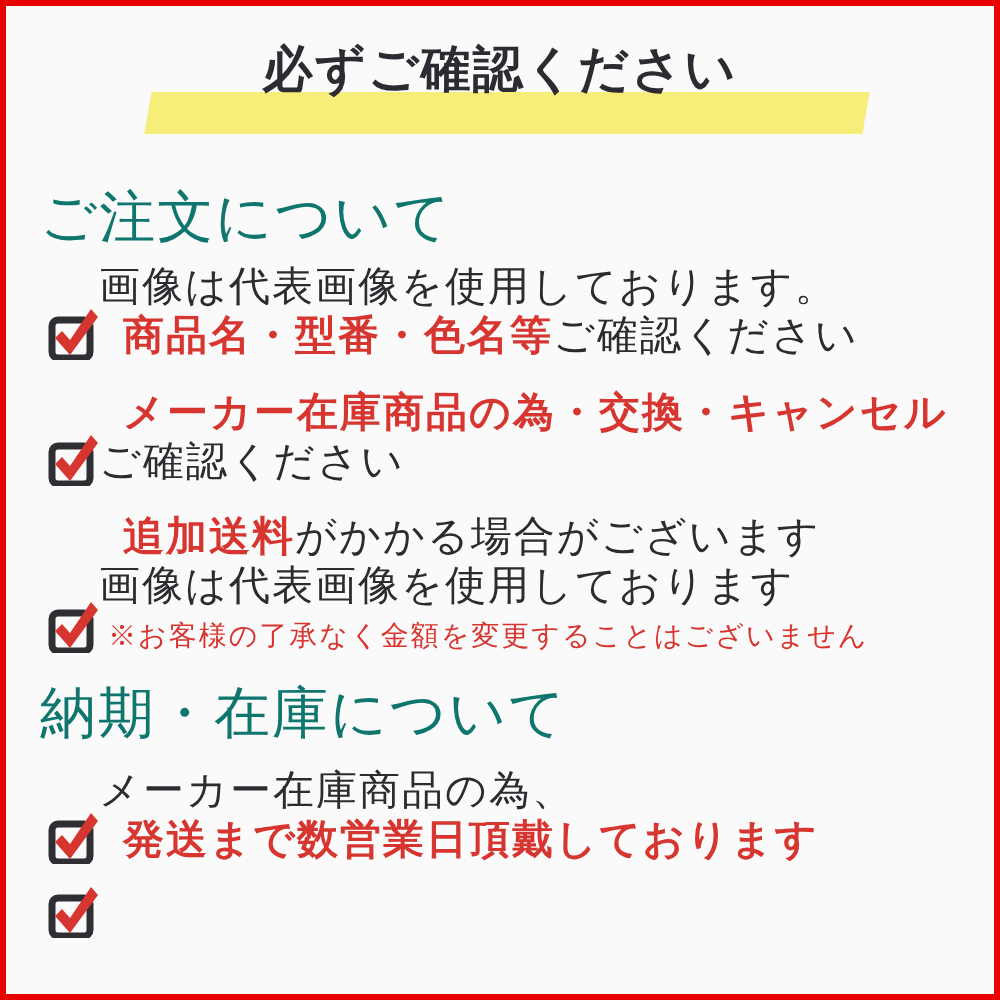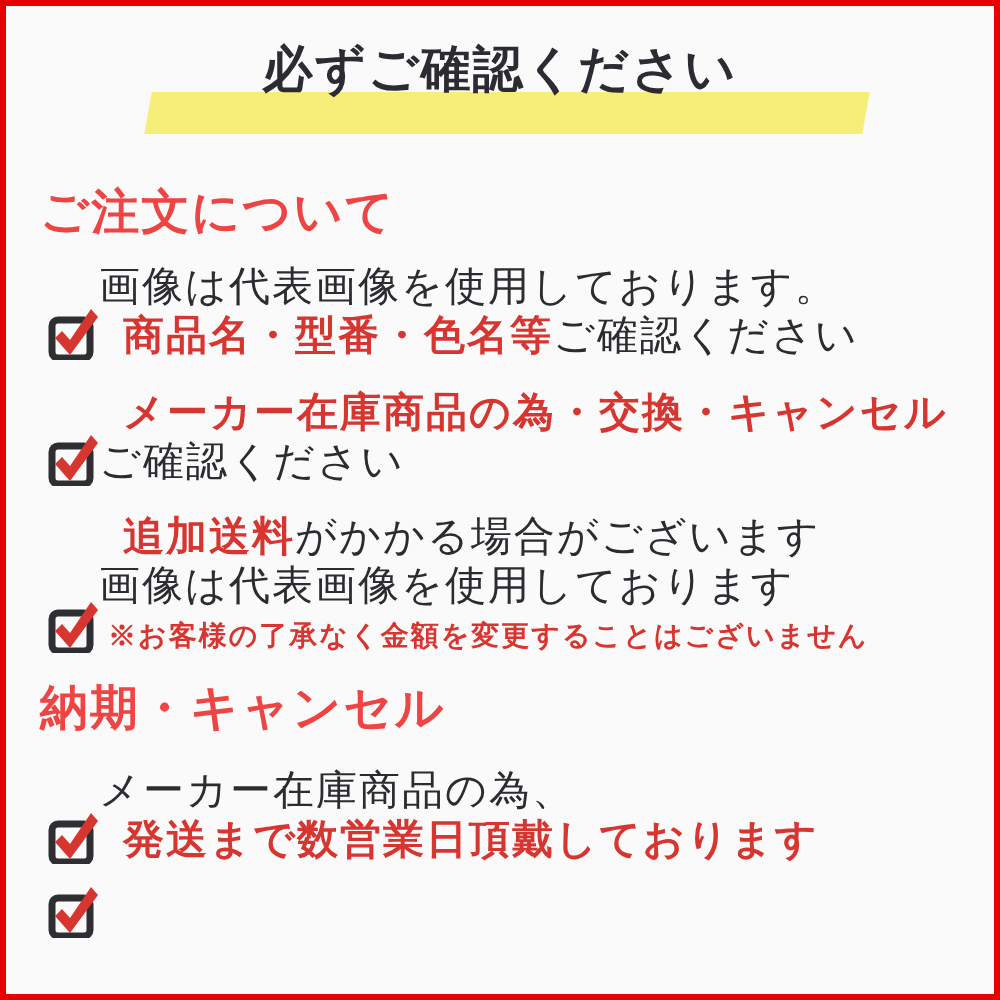--- a/index.html
+++ b/index.html
@@ -33,24 +33,24 @@
     font-weight: 700;
     letter-spacing: 2px;
     color: #2b2b31;
     z-index: 1;
     white-space: nowrap;
   }
   
   .section-heading {
     position: absolute;
     left: 40px;
-    font-size: 48px;
-    font-weight: 700;
+    font-size: 56px;
+    font-weight: 400;
     letter-spacing: 2px;
-    color: #ef4444;
+    color: #0f766e;
     white-space: nowrap;
   }
   #heading-order { top: 180px; }
   #heading-stock { top: 676px; }
   
   .check-item {
     position: absolute;
     left: 46px;
     display: flex;
     align-items: flex-end;
@@ -69,21 +69,21 @@
     white-space: nowrap;
   }
   .red { color: #d7352f; font-weight: 700; margin-left: 24px; }
   .note {
     font-size: 28px;
     letter-spacing: 2px;
     line-height: 34px;
     color: #d7352f;
     margin-top: 9px;
     margin-left: 9px;
-    font-weight: 700;
+    font-weight: 400;
   }
   #item-1 { top: 262px; }
   #item-2 { top: 388px; }
   #item-3 { top: 512px; }
   #item-4 { top: 766px; }
   #item-5 { top: 884px; }
 </style>
 </head>
 <body>
 
@@ -127,21 +127,21 @@
   <svg class="cbx" viewBox="0 0 52 54">
       <use href="#cbx-def"></use>
     </svg>
   <div class="item-text">
     <div><span class="red">追加送料</span><span>がかかる場合がございます</span></div>
     <div><span>画像は代表画像を使用しております</span></div>
     <div class="note">※お客様の了承なく金額を変更することはございません</div>
   </div>
 </div>
 
-<div class="section-heading" id="heading-stock">納期・キャンセル</div>
+<div class="section-heading" id="heading-stock">納期・在庫について</div>
 
 <div class="check-item" id="item-4">
   <svg class="cbx" viewBox="0 0 52 54">
       <use href="#cbx-def"></use>
     </svg>
   <div class="item-text">
     <div><span>メーカー在庫商品の為、</span></div>
     <div><span class="red">発送まで数営業日頂戴しております</span></div>
   </div>
 </div>

